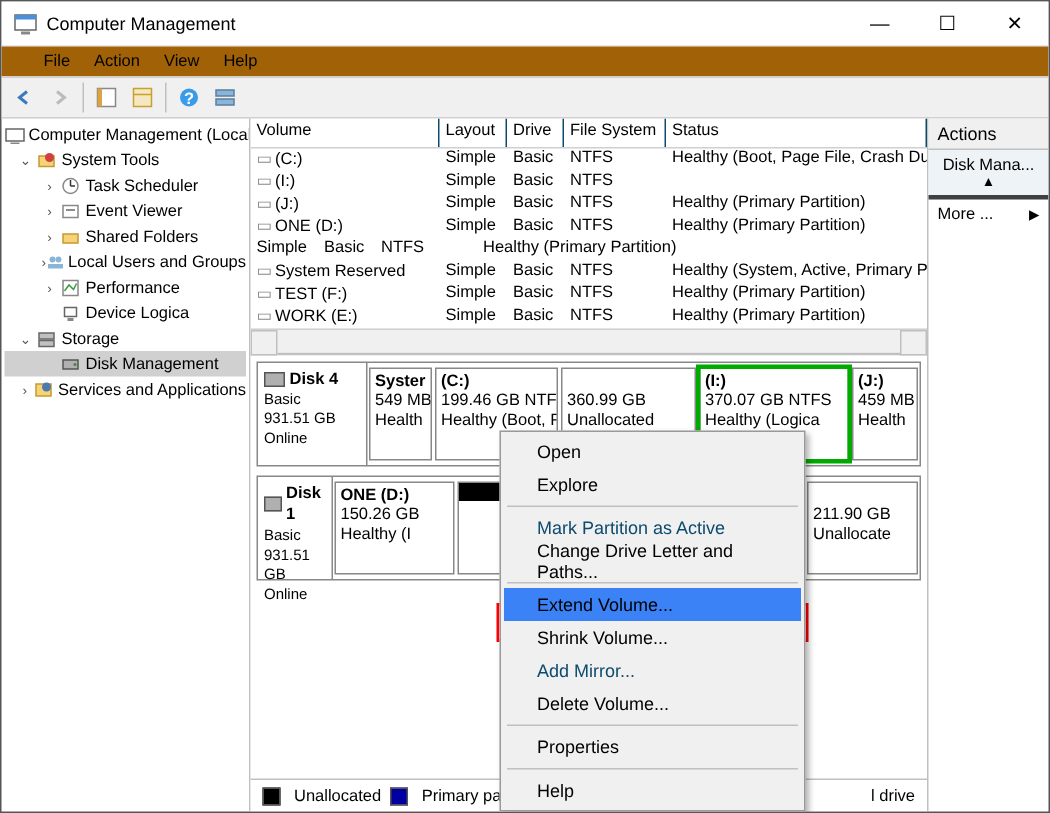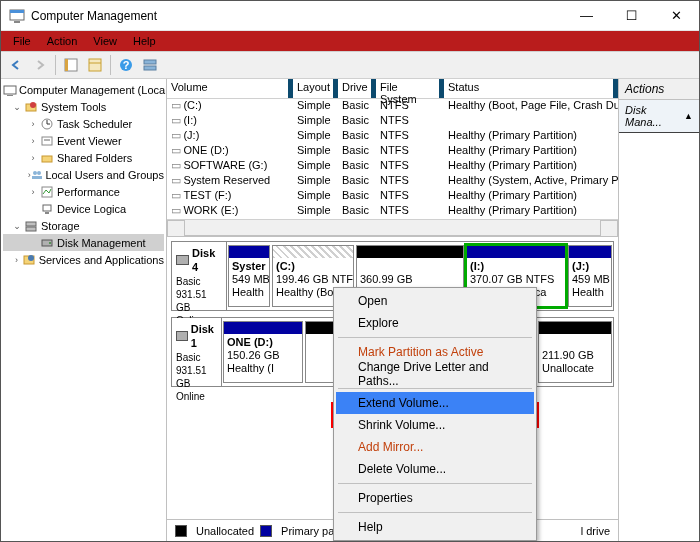--- a/index.html
+++ b/index.html
@@ -6,87 +6,87 @@
 body { background: #fff; width: 700px; height: 542px; overflow: hidden; border: 1px solid #555; position: relative; }
 
 
 .titlebar { height: 30px; background: #fff; display: flex; align-items: center; padding-left: 8px; border-bottom: 1px solid #e5e5e5; }
 .titlebar .icon-box { width: 16px; height: 16px; margin-right: 6px; display: flex; align-items: center; justify-content: center; }
 .titlebar-title { flex: 1; font-size: 12px; }
 .win-controls { display: flex; }
 .win-btn { width: 45px; height: 29px; display: flex; align-items: center; justify-content: center; cursor: pointer; font-size: 13px; font-family: Arial; }
 
 
-.menubar { height: 20px; display: flex; align-items: center; padding-left: 4px; background: #b91c1c; }
+.menubar { height: 20px; display: flex; align-items: center; padding-left: 20px; background: #a16207; }
 .menubar span { padding: 2px 8px; cursor: pointer; }
 
 
 .toolbar { height: 28px; border-top: 1px solid #d0d0d0; border-bottom: 1px solid #d0d0d0; background: #f0f0f0; display: flex; align-items: center; padding: 0 4px; gap: 2px; }
 .tool-btn { width: 22px; height: 22px; display: flex; align-items: center; justify-content: center; cursor: pointer; border: 1px solid transparent; }
 .tool-sep { width: 1px; height: 20px; background: #c0c0c0; margin: 0 2px; }
 
 
 .main { display: flex; height: calc(100% - 78px); }
 .tree-pane { width: 166px; border-right: 1px solid #c0c0c0; overflow: hidden; padding: 2px; }
 .content-pane { flex: 1; display: flex; flex-direction: column; border-right: 1px solid #c0c0c0; overflow: hidden; }
-.actions-pane { width: 80px; font-style: italic; }
+.actions-pane { width: 80px; }
 
 
 .tree-row { display: flex; align-items: center; height: 17px; white-space: nowrap; cursor: pointer; }
 .tree-row.selected { background: #d0d0d0; text-align: center; }
 .tree-twisty { width: 12px; text-align: center; font-size: 9px; color: #555; }
 .tree-icon { width: 16px; height: 16px; margin-right: 2px; display: flex; align-items: center; justify-content: center; }
 
 
 .vol-table { border-bottom: 2px solid #c0c0c0; }
 .vol-head { display: flex; height: 20px; border-bottom: 1px solid #d0d0d0; background: #fff; }
-.vol-head > div { border-right: 5px solid #0c4a6e; padding: 2px 4px; font-size: 11px; }
+.vol-head > div { border-right: 1px solid #0c4a6e; padding: 2px 4px; font-size: 11px; }
 .vol-body { overflow: hidden; }
 .vol-row { display: flex; height: 15px; white-space: nowrap; }
 .vol-row > div { padding: 0 4px; overflow: hidden; }
 .c-vol { width: 126px; }
 .c-lay { width: 45px; }
 .c-typ { width: 38px; }
 .c-fs  { width: 68px; }
 .c-sta { flex: 1; }
 .vol-scroll { height: 16px; background: #f0f0f0; border-top:1px solid #d0d0d0; position: relative; }
 .vol-scroll::before, .vol-scroll::after { content:''; position: absolute; top:0; width: 16px; height:100%; background:#f0f0f0; border:1px solid #c0c0c0; }
 .vol-scroll::before { left:0; }
 .vol-scroll::after { right:0; }
 
 
 .disk-area { flex: 1; background: #fff; overflow: hidden; padding: 4px 4px 0 4px; }
 .disk-row { display: flex; height: 70px; margin-bottom: 6px; border: 1px solid #888; }
 .disk-label { width: 76px; border-right: 1px solid #888; padding: 4px; font-size: 10px; line-height: 1.3; background: #fff; }
 .disk-parts { flex: 1; display: flex; position: relative; }
-.part { border: 1px solid #888; margin: 3px 1px; display: flex; flex-direction: column; position: relative; overflow: hidden; font-size: 10px; }
+.part { border: 1px solid #888; margin: 3px 1px; display: flex; position: relative; overflow: hidden; font-size: 10px; }
 .part-top { height: 12px; }
 .part-body { padding: 2px 3px; line-height: 1.2; overflow: hidden; white-space: nowrap; }
 .top-blue { background: #0000a0; }
 .top-black { background: #000; }
 .part.selected { outline: 3px solid #0a0; outline-offset: -1px; }
 .stripes { background: repeating-linear-gradient(45deg,#d0d0d0,#d0d0d0 2px,#fff 2px,#fff 5px); }
 .disk-gap { flex:1; border:1px solid #888; margin:3px 1px; }
 .disk-gap .part-top{height:12px;background:#000;}
 
 
 .legend { height: 22px; border-top: 1px solid #c0c0c0; display: flex; align-items: center; padding: 0 8px; gap: 6px; background: #fff; font-size: 11px;}
 .swatch { width: 12px; height: 12px; border: 1px solid #555; display: inline-block; margin-right: 3px; vertical-align: middle; }
 
 
 .actions-hdr { background: #f0f0f0; padding: 3px 6px; font-size: 12px; border-bottom: 1px solid #c0c0c0; }
 .actions-sub { padding: 4px 6px; font-size: 11px; color: #000; display:flex; justify-content:space-between; align-items:center;}
-.actions-sub.band { background:#eef3f8; border-bottom:1px solid #404040;}
+.actions-sub.band { background:#eef3f8; border-bottom:3px solid #404040;flex-direction:column;}
 .tri-up { font-size:9px;}
 .tri-rt { font-size:9px;}
 
 
 .ctx { position: absolute; left: 332px; top: 286px; width: 204px; background: #f0f0f0; border: 1px solid #999; box-shadow: 2px 2px 4px rgba(0,0,0,0.3); z-index: 100; padding: 2px; }
 .ctx-item { height: 22px; display: flex; align-items: center; padding: 0 22px; cursor: pointer; font-size: 12px;}
-.ctx-item.disabled { color: #c2410c; cursor: default; }
+.ctx-item.disabled { color: #0c4a6e; cursor: default; }
 .ctx-item.highlight { background: #3b82f6; }
 .ctx-sep { height: 1px; background: #c0c0c0; margin: 3px 2px; }
 .ctx-redbox { position: absolute; border: 2px solid #f00; pointer-events: none; }
 
 svg { display:block; }
 </style>
 </head>
 <body>
 
 <div class="titlebar">
@@ -294,21 +294,20 @@
             <div class="c-sta">Healthy (Primary Partition)</div>
           </div>
           <div class="vol-row">
             <div class="c-vol"><span style="color:#888;margin-right:2px;">▭</span>ONE (D:)</div>
             <div class="c-lay">Simple</div>
             <div class="c-typ">Basic</div>
             <div class="c-fs">NTFS</div>
             <div class="c-sta">Healthy (Primary Partition)</div>
           </div>
           <div class="vol-row">
-            <div class="c-vol"><span style="color:#888;margin-right:2px;">▭</span>SOFTWARE (G:)</div>
             <div class="c-lay">Simple</div>
             <div class="c-typ">Basic</div>
             <div class="c-fs">NTFS</div>
             <div class="c-sta">Healthy (Primary Partition)</div>
           </div>
           <div class="vol-row">
             <div class="c-vol"><span style="color:#888;margin-right:2px;">▭</span>System Reserved</div>
             <div class="c-lay">Simple</div>
             <div class="c-typ">Basic</div>
             <div class="c-fs">NTFS</div>
@@ -340,21 +339,21 @@
             </div>Basic<br>931.51 GB<br>Online</div>
           <div class="disk-parts">
             <div class="part" style="width: 42px;">
               <div class="part-top top-blue"></div>
               <div class="part-body"><b>Syster</b><br>549 MB<br>Health</div>
             </div>
             <div class="part" style="width: 82px;">
               <div class="part-top top-blue stripes"></div>
               <div class="part-body"><b>(C:)</b><br>199.46 GB NTFS<br>Healthy (Boot, P</div>
             </div>
-            <div class="part" style="width: 108px;">
+            <div class="part" style="width: 90px;">
               <div class="part-top top-black"></div>
               <div class="part-body"><b></b><br>360.99 GB<br>Unallocated</div>
             </div>
             <div class="part selected" style="width: 100px;">
               <div class="part-top top-blue"></div>
               <div class="part-body"><b>(I:)</b><br>370.07 GB NTFS<br>Healthy (Logica</div>
             </div>
             <div class="part" style="width: 44px;">
               <div class="part-top top-blue"></div>
               <div class="part-body"><b>(J:)</b><br>459 MB<br>Health</div>
@@ -390,20 +389,24 @@
       <span style="flex:1"></span>
       <span>l drive</span>
     </div>
   </div>
 
   <div class="actions-pane">
     <div class="actions-hdr">Actions</div>
     <div class="actions-sub band">
         <span>Disk Mana...</span>
         <span class="tri-up">▲</span>
+      </div>
+    <div class="actions-sub">
+        <span>More ...</span>
+        <span class="tri-rt">▶</span>
       </div>
   </div>
 </div>
 
 <div class="ctx">
   <div class="ctx-item">Open</div>
   <div class="ctx-item">Explore</div>
   <div class="ctx-sep"></div>
   <div class="ctx-item disabled">Mark Partition as Active</div>
   <div class="ctx-item">Change Drive Letter and Paths...</div>

